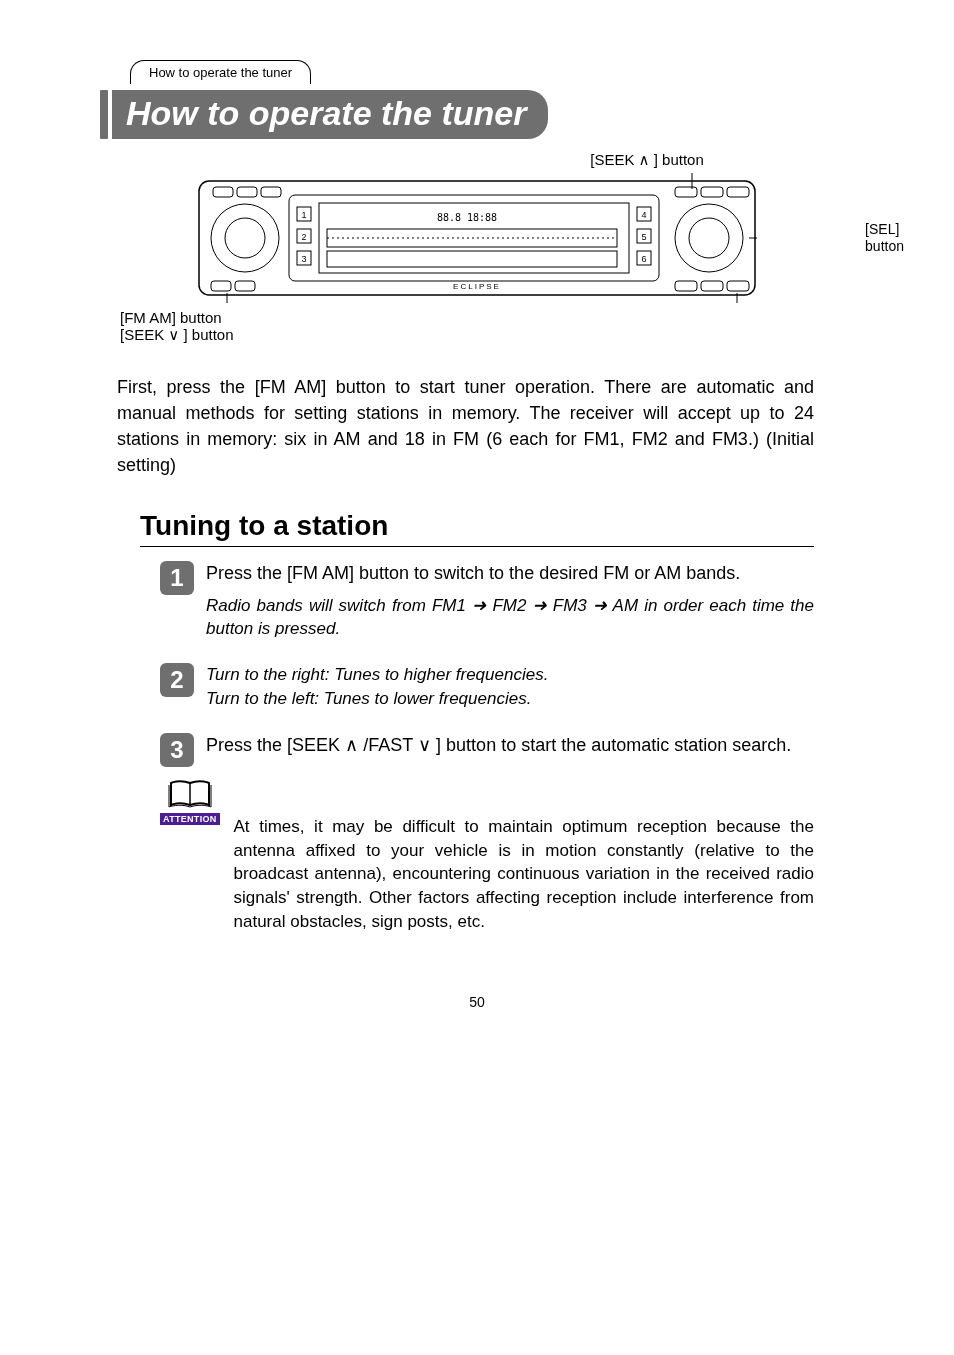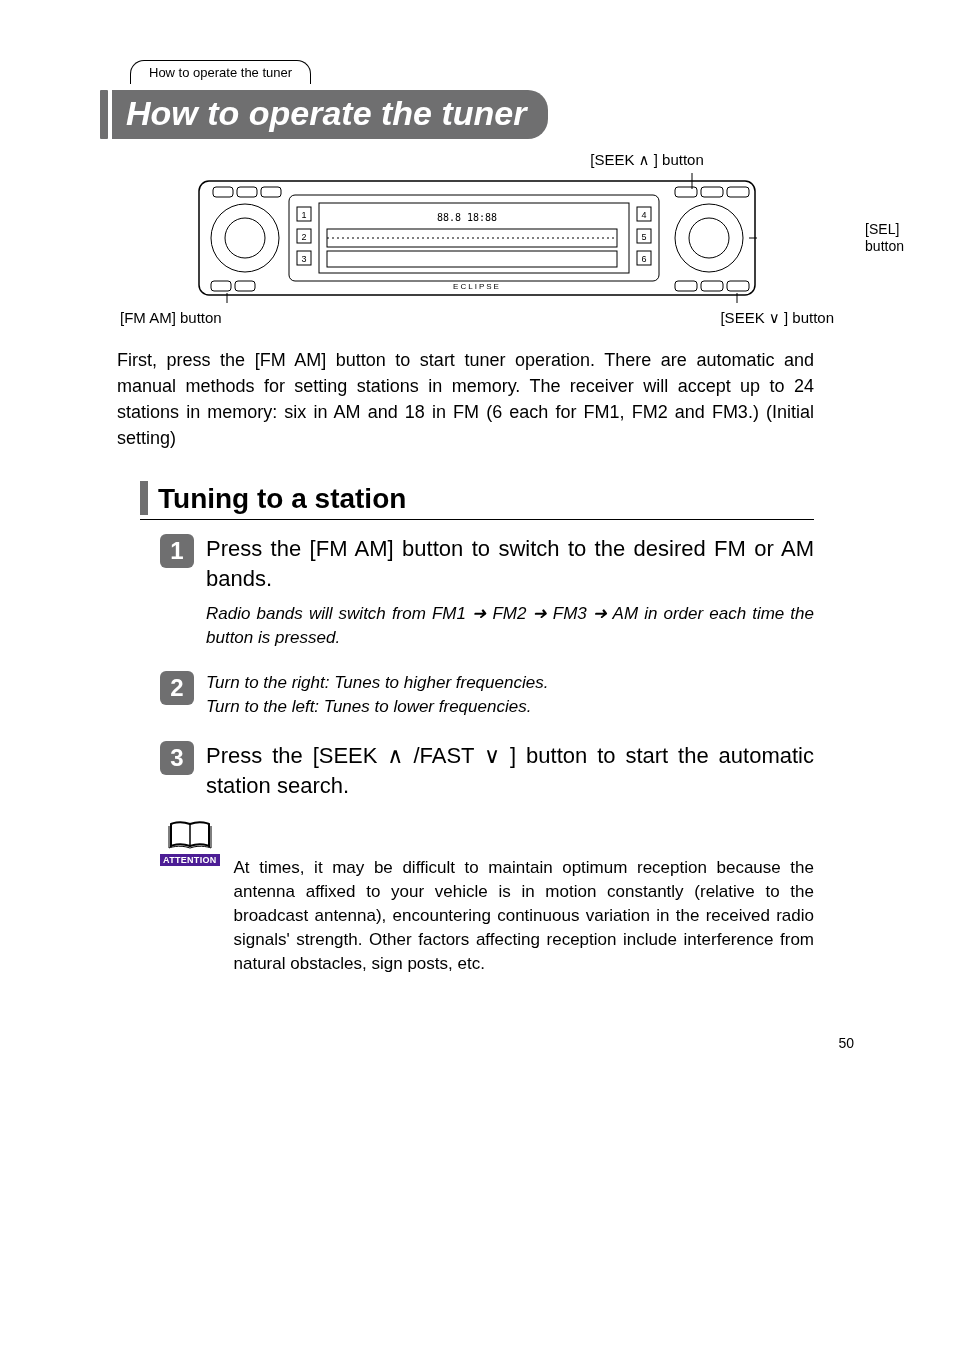--- a/index.html
+++ b/index.html
@@ -44,21 +44,21 @@
     font-style: italic;
     font-weight: bold;
     font-size: 34px;
     padding: 4px 22px 6px 14px;
     border-radius: 0 20px 20px 0;
   }
   .diagram-area {
     position: relative;
     width: 100%;
     margin-top: 6px;
-    margin-bottom: 20px;
+    margin-bottom: 30px;
   }
   .seek-label {
     text-align: center;
     font-size: 15px;
     margin-left: 340px;
     margin-bottom: 4px;
   }
   .stereo-row {
     display: flex;
     align-items: center;
@@ -73,32 +73,34 @@
     transform: translateY(-50%);
     font-size: 14px;
     line-height: 1.2;
   }
   .bottom-labels {
     display: flex;
     justify-content: space-between;
     font-size: 15px;
     margin-top: 6px;
     padding: 0 20px 0 20px;
+    flex-direction: column;
   }
   .body-text {
     font-size: 18px;
     line-height: 1.45;
     margin: 0 40px 30px 17px;
     text-align: justify;
   }
   .section-heading-row {
     display: flex;
     align-items: stretch;
     margin-bottom: 4px;
     margin-left: 40px;
+    flex-direction: column;
   }
   .section-heading-bar {
     width: 8px;
     background: #6f6f70;
     margin-right: 10px;
   }
   .section-heading {
     font-size: 28px;
     font-weight: bold;
     padding-top: 2px;
@@ -121,21 +123,21 @@
     height: 34px;
     border-radius: 6px;
     display: flex;
     align-items: center;
     justify-content: center;
     flex-shrink: 0;
     margin-right: 12px;
   }
   .step-body { flex: 1; }
   .step-title {
-    font-size: 22px;
+    font-size: 18px;
     line-height: 1.35;
     margin-bottom: 8px;
     text-align: justify;
   }
   .step-desc {
     font-size: 17px;
     line-height: 1.4;
     margin-bottom: 16px;
     text-align: justify;
     font-style: italic;
@@ -159,21 +161,21 @@
     padding: 1px 3px;
     letter-spacing: 0.3px;
   }
   .attention-text {
     font-size: 17px;
     line-height: 1.4;
     text-align: justify;
     margin-top: 38px;
   }
   .page-num {
-    text-align: right;
+    text-align: center;
     font-size: 14px;
     margin-top: 60px;
   }
 </style>
 </head>
 <body>
 
 <div class="tab-row">
   <div class="tab">How to operate the tuner</div>
 </div>

